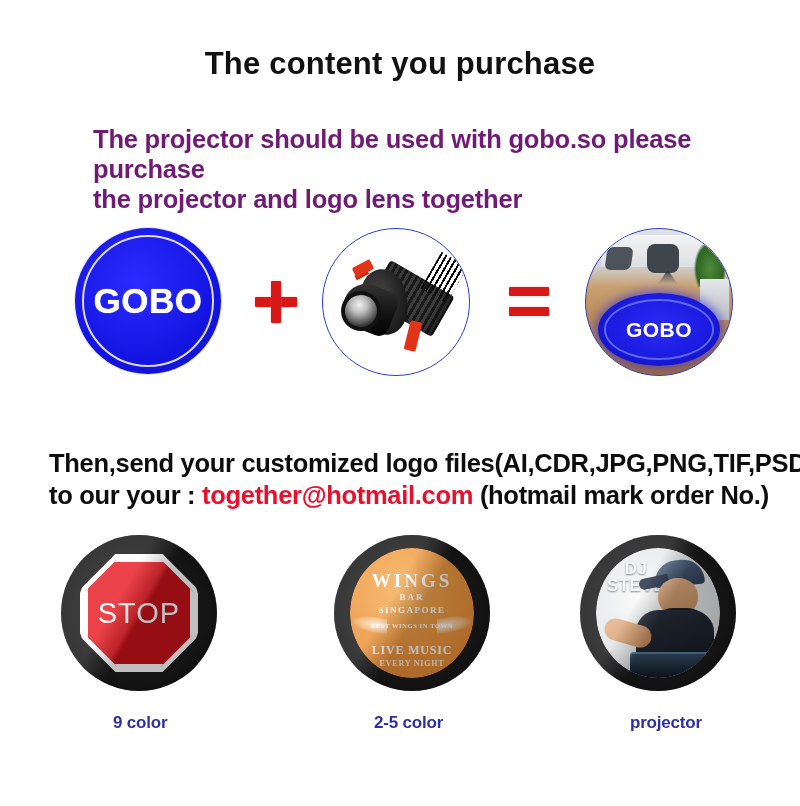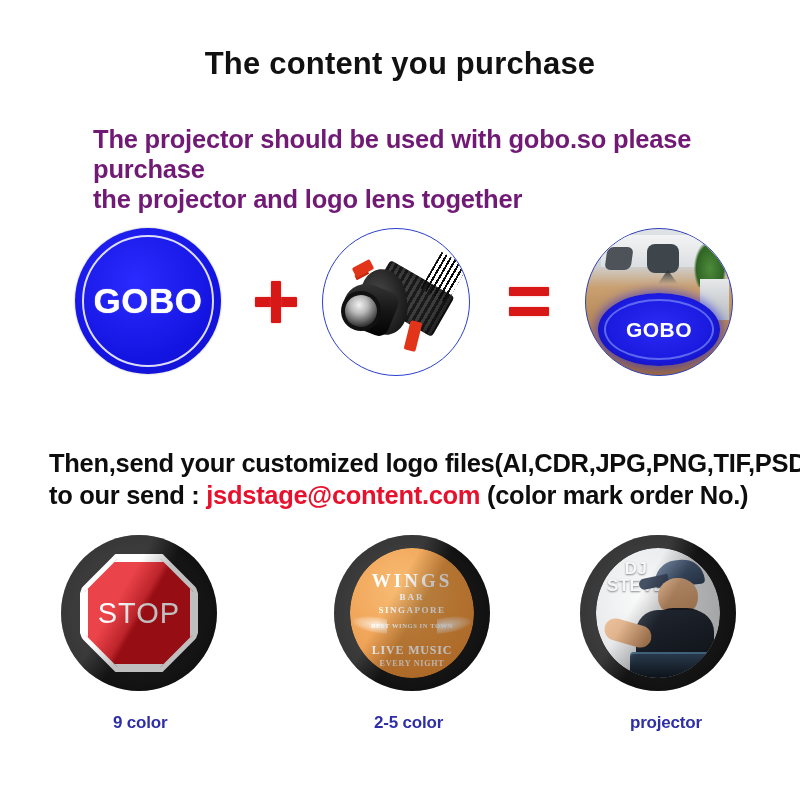--- a/index.html
+++ b/index.html
@@ -306,23 +306,23 @@
     <span class="cab"></span>
     <div class="proj-ellipse">
       <span class="r2"></span>
       <span class="txt">GOBO</span>
     </div>
   </div>
 
   <div class="emailblock">
     <div>Then,send your customized logo files(AI,CDR,JPG,PNG,TIF,PSD)</div>
     <div>
-      <span>to our send :</span>
-      <span class="addr">jsdstage@content.com</span>
-      <span>(color mark order No.)</span>
+      <span>to our your :</span>
+      <span class="addr">together@hotmail.com</span>
+      <span>(hotmail mark order No.)</span>
     </div>
   </div>
 
   <div class="sample s-stop">
     <div class="inner">
       <div class="stopsign">
         <div class="oct">
           <span class="word">STOP</span>
         </div>
       </div>

